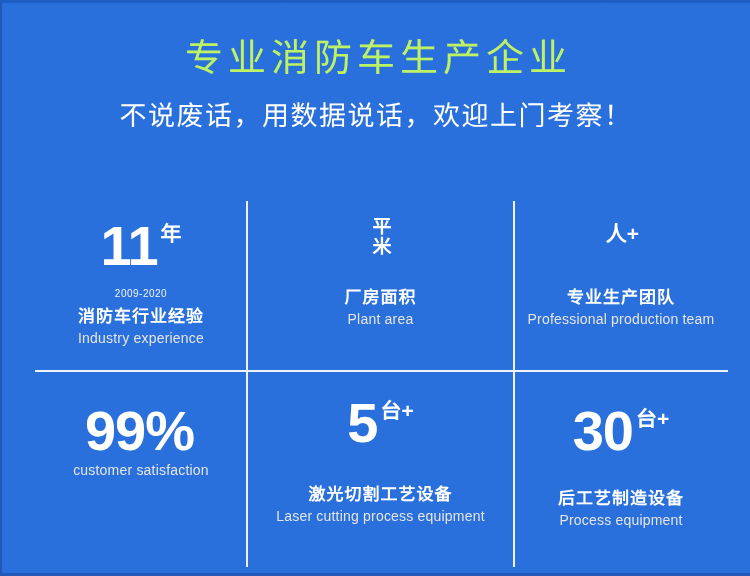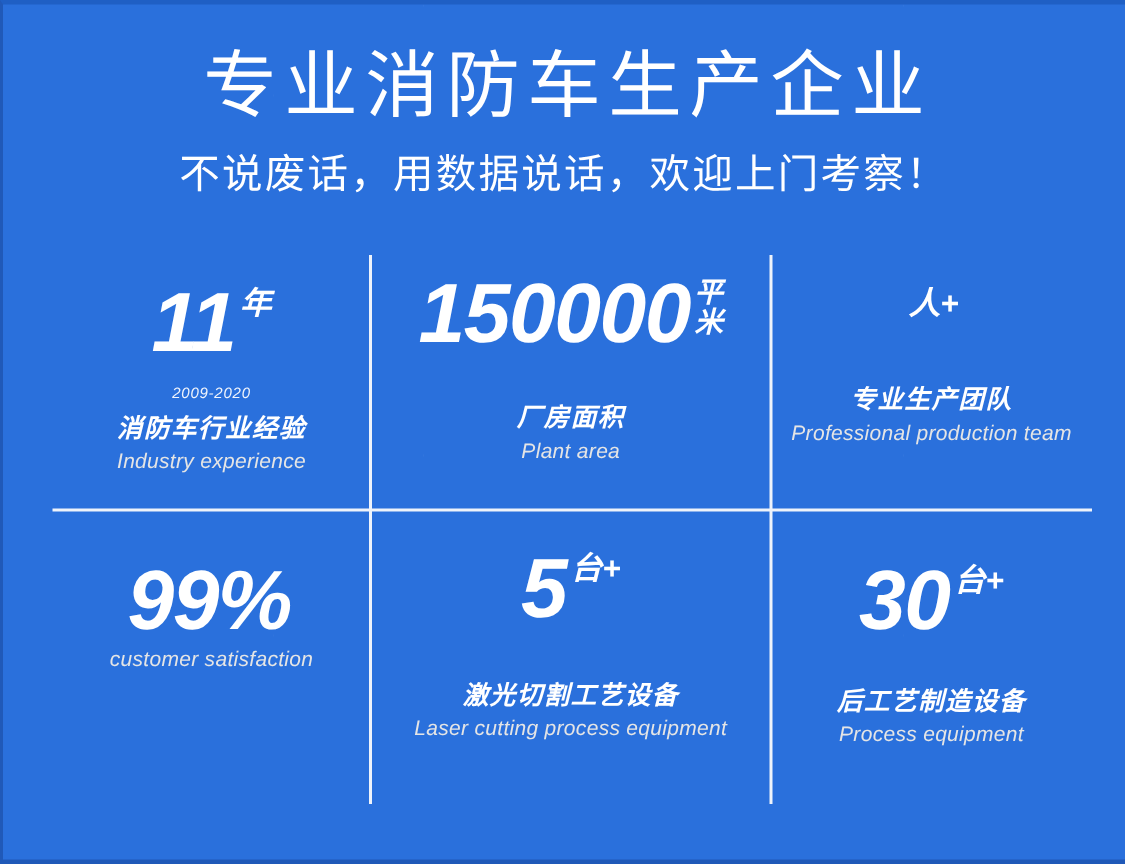--- a/index.html
+++ b/index.html
@@ -39,49 +39,48 @@
   }
 
   
   .header {
     position: relative;
     padding-top: 22px;
     text-align: center;
   }
   .main-title {
     margin: 0;
-    color: #ffffff;
-    font-size: 49px;
+    color: #bef264;
+    font-size: 38px;
     font-weight: 400;
     letter-spacing: 5px;
     line-height: 66px;
     text-indent: 5px;
     white-space: nowrap;
   }
   .sub-title {
     margin: 6px 0 0 0;
     color: #ffffff;
     font-size: 27px;
     font-weight: 400;
     letter-spacing: 1.5px;
     line-height: 38px;
     white-space: nowrap;
   }
 
   
   .stats {
     position: absolute;
     left: 33px;
-    top: 167px;
+    top: 198px;
     width: 693px;
     height: 366px;
     display: grid;
     grid-template-columns: 212px 267px 214px;
     grid-template-rows: 169px 197px;
-    font-style: italic;
   }
 
   .stat-cell {
     position: relative;
     display: flex;
     flex-direction: column;
     align-items: center;
     box-sizing: border-box;
   }
 
@@ -197,21 +196,20 @@
         <span class="num">11</span>
         <span class="unit">年</span>
       </div>
       <div class="label-range">2009-2020</div>
       <div class="label-cn">消防车行业经验</div>
       <div class="label-en">Industry experience</div>
     </div>
 
     <div class="stat-cell cell-plant">
       <div class="num-row">
-        <span class="num">150000</span>
         <span class="unit stacked">
           <span>平</span>
           <span>米</span>
         </span>
       </div>
       <div class="label-cn">厂房面积</div>
       <div class="label-en">Plant area</div>
     </div>
 
     <div class="stat-cell cell-team">

